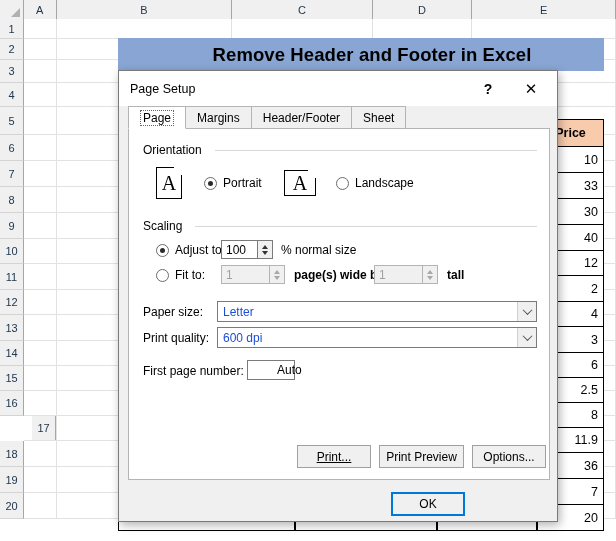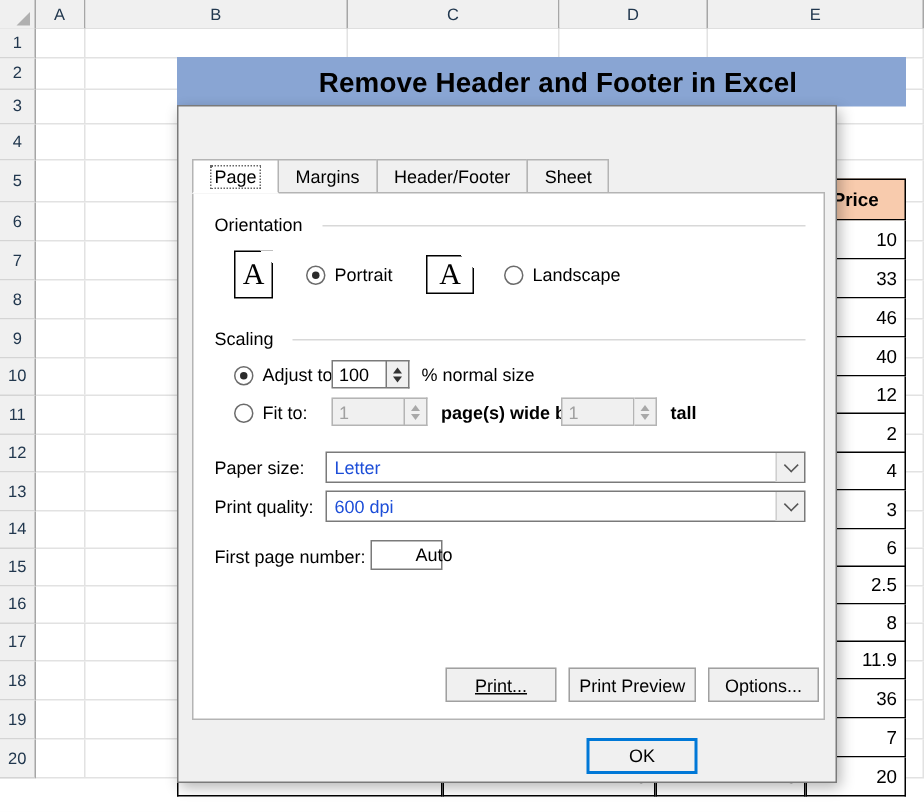--- a/index.html
+++ b/index.html
@@ -384,21 +384,21 @@
       <div class="rowhead" style="height: 26px;">7</div>
       <div class="rowhead" style="height: 26px;">8</div>
       <div class="rowhead" style="height: 26px;">9</div>
       <div class="rowhead" style="height: 25px;">10</div>
       <div class="rowhead" style="height: 26px;">11</div>
       <div class="rowhead" style="height: 25px;">12</div>
       <div class="rowhead" style="height: 26px;">13</div>
       <div class="rowhead" style="height: 25px;">14</div>
       <div class="rowhead" style="height: 25px;">15</div>
       <div class="rowhead" style="height: 25px;">16</div>
-      <div class="rowhead" style="height: 25px;">17</div>
+      <div class="rowhead" style="height: 25px; margin-left: 32px;">17</div>
       <div class="rowhead" style="height: 26px;">18</div>
       <div class="rowhead" style="height: 26px;">19</div>
       <div class="rowhead" style="height: 26px;">20</div>
     </div>
 
   <div class="cellarea" id="gridcells">
       <div class="grid-row" style="height: 20px;">
         <div class="cell" style="width: 33px; border-right: 1px solid rgb(226, 226, 226);"></div>
         <div class="cell" style="width: 177px; border-right: 1px solid rgb(226, 226, 226);"></div>
         <div class="cell" style="width: 142px; border-right: 1px solid rgb(226, 226, 226);"></div>
@@ -558,21 +558,21 @@
       <div class="trow">
         <div class="tbl-cell" style="width: 177px; height: 26px;">Salmon Steak</div>
         <div class="tbl-cell num" style="width: 142px; height: 26px;"></div>
         <div class="tbl-cell num" style="width: 100px; height: 26px;"></div>
         <div class="tbl-cell num" style="width: 67px; height: 26px;">33</div>
       </div>
       <div class="trow">
         <div class="tbl-cell" style="width: 177px; height: 26px;">Tuna Fillet</div>
         <div class="tbl-cell num" style="width: 142px; height: 26px;"></div>
         <div class="tbl-cell num" style="width: 100px; height: 26px;"></div>
-        <div class="tbl-cell num" style="width: 67px; height: 26px;">46</div>
+        <div class="tbl-cell num" style="width: 67px; height: 26px;">30</div>
       </div>
       <div class="trow">
         <div class="tbl-cell" style="width: 177px; height: 26px;">Sliced Beef</div>
         <div class="tbl-cell num" style="width: 142px; height: 26px;"></div>
         <div class="tbl-cell num" style="width: 100px; height: 26px;"></div>
         <div class="tbl-cell num" style="width: 67px; height: 26px;">40</div>
       </div>
       <div class="trow">
         <div class="tbl-cell" style="width: 177px; height: 25px;">Butter</div>
         <div class="tbl-cell num" style="width: 142px; height: 25px;"></div>
@@ -646,20 +646,25 @@
 <div id="watermark">
   <div class="wm-hex"></div>
   <div class="wm-txt">
     <div class="wm-main">exceldemy</div>
     <div class="wm-sub">EXCEL - DATA - BI</div>
   </div>
 </div>
 
 <div id="dialog">
 
+  <div class="dlg-titlebar">
+    <span class="dlg-title">Page Setup</span>
+    <span class="dlg-help">?</span>
+    <span class="dlg-close">✕</span>
+  </div>
 
   <div class="tabstrip">
     <div class="tab active">
       <span class="tabinner">Page</span>
     </div>
     <div class="tab">
       <span>Margins</span>
     </div>
     <div class="tab">
       <span>Header/Footer</span>

